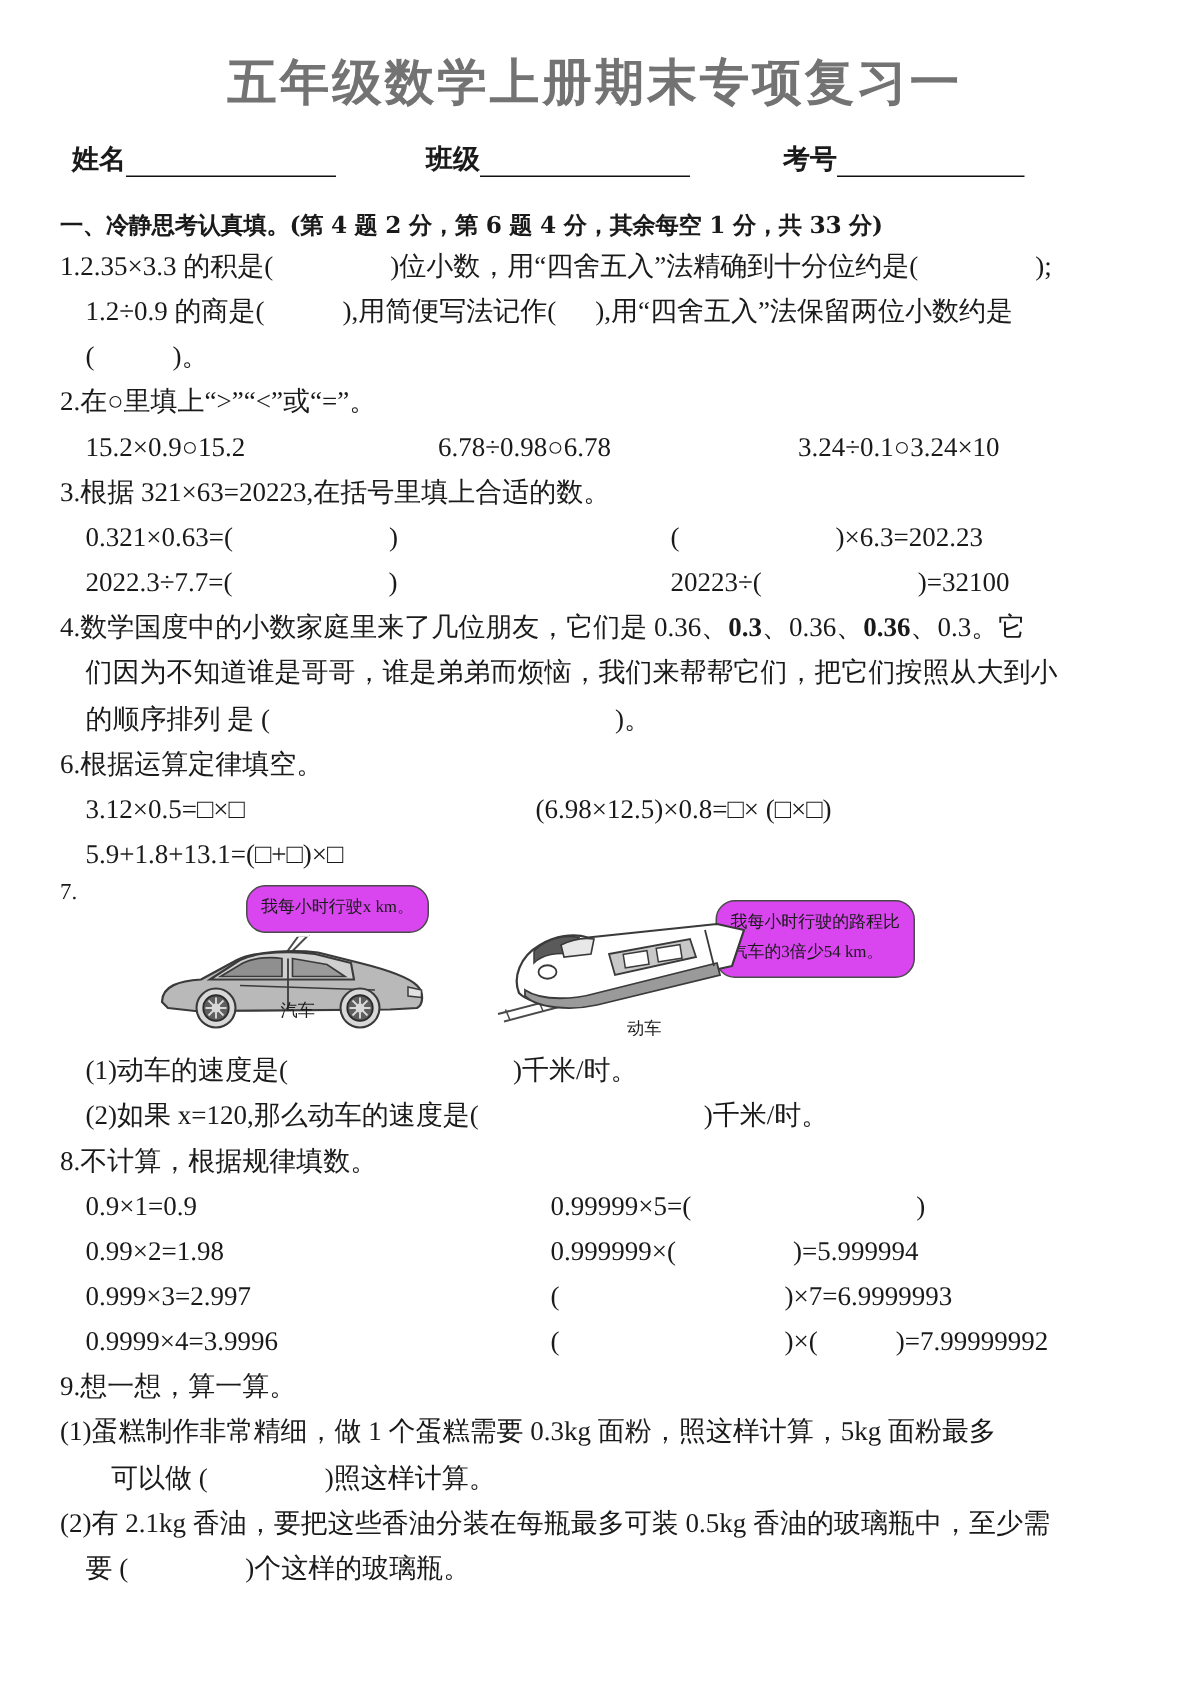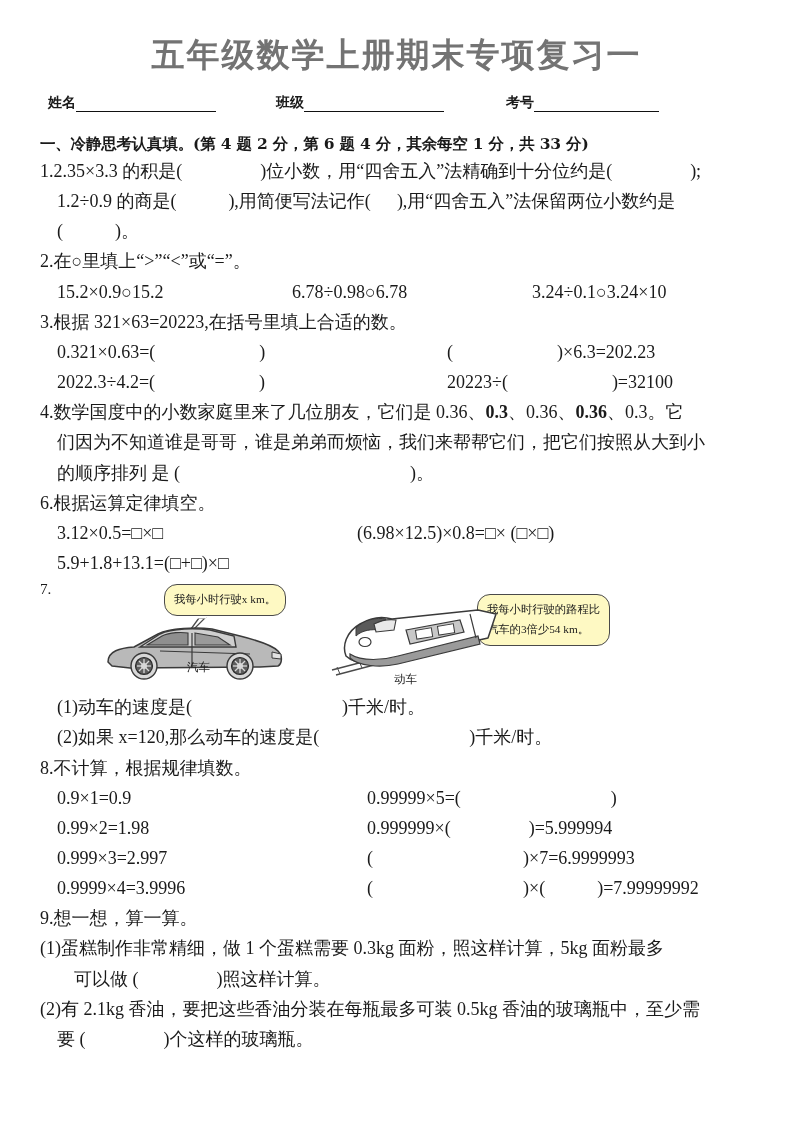--- a/index.html
+++ b/index.html
@@ -24,21 +24,21 @@
     letter-spacing: 2px;
     margin: 33px 0 0 0;
     color: #737373;
   }
 
   
   .header-fields {
     display: flex;
     align-items: center;
     margin: 16px 8px 0 8px;
-    font-size: 14px;
+    font-size: 18px;
     font-weight: bold;
     font-family: Liberation Sans, sans-serif;
   }
   .hf { display: flex; align-items: flex-end; }
   .hf-label { white-space: nowrap; }
   .hf-line { border-bottom: 1.6px solid #111; height: 15px; }
   .hf-1 .hf-line { width: 140px; }
   .hf-2 .hf-line { width: 140px; }
   .hf-3 .hf-line { width: 125px; }
   .hf-gap-a { width: 60px; }
@@ -83,21 +83,21 @@
   }
   .q7-num {
     position: absolute; left: 0; top: 0;
     font-size: 15.2px;
   }
 
   .bubble {
     position: absolute;
     border: 1.3px solid #4a4a4a;
     border-radius: 13px;
-    background: #fef9c3;
+    background: #d946ef;
     font-size: 11.3px;
     font-family: "Liberation Serif", serif;
     line-height: 1.75;
     padding: 5px 9px;
     color: #1a1a1a;
     white-space: nowrap;
   }
   .bubble-car { left: 124px; top: 4px; }
   .bubble-train { left: 437px; top: 14px; }
   .tail-car {
@@ -111,21 +111,21 @@
     width: 44px; height: 34px;
   }
 
   .veh-label {
     position: absolute;
     font-size: 11.5px;
     font-family: "Liberation Serif", serif;
     text-align: center;
   }
   .label-car { left: 147px; top: 80px; }
-  .label-train { left: 354px; top: 92px; }
+  .label-train { left: 378px; top: 92px; }
 
   .car-art { position: absolute; left: 60px; top: 38px; }
   .train-art { position: absolute; left: 288px; top: 28px; }
 </style>
 </head>
 <body>
 
 <div class="page">
 
   <div class="title">五年级数学上册期末专项复习一</div>
@@ -159,21 +159,21 @@
     <div style="width:240px">6.78÷0.98○6.78</div>
     <div>3.24÷0.1○3.24×10</div>
   </div>
 
   <div class="q">3.根据 321×63=20223,在括号里填上合适的数。</div>
   <div class="q indent1 row2">
     <div style="width:390px"><span>0.321×0.63=(</span><span class="blank-xl"></span><span>)</span></div>
     <div><span>(</span><span class="blank-xl"></span><span>)×6.3=202.23</span></div>
   </div>
   <div class="q indent1 row2">
-    <div style="width:390px"><span>2022.3÷4.2=(</span><span class="blank-xl"></span><span>)</span></div>
+    <div style="width:390px"><span>2022.3÷7.7=(</span><span class="blank-xl"></span><span>)</span></div>
     <div><span>20223÷(</span><span class="blank-xl"></span><span>)=32100</span></div>
   </div>
 
   <div class="q q-wrap"><span>4.数学国度中的小数家庭里来了几位朋友，它们是 </span><span>0.36</span><span>、</span><span class="bold-num">0.3</span><span>、</span><span>0.36</span><span>、</span><span class="bold-num">0.36</span><span>、</span><span>0.3</span><span>。它</span></div>
   <div class="q indent1">们因为不知道谁是哥哥，谁是弟弟而烦恼，我们来帮帮它们，把它们按照从大到小</div>
   <div class="q indent1"><span>的顺序排列 是 (</span><span class="blank-xxl" style="width:230px"></span><span>)。</span></div>
 
 
   <div class="q">6.根据运算定律填空。</div>
   <div class="q indent1 row2">

